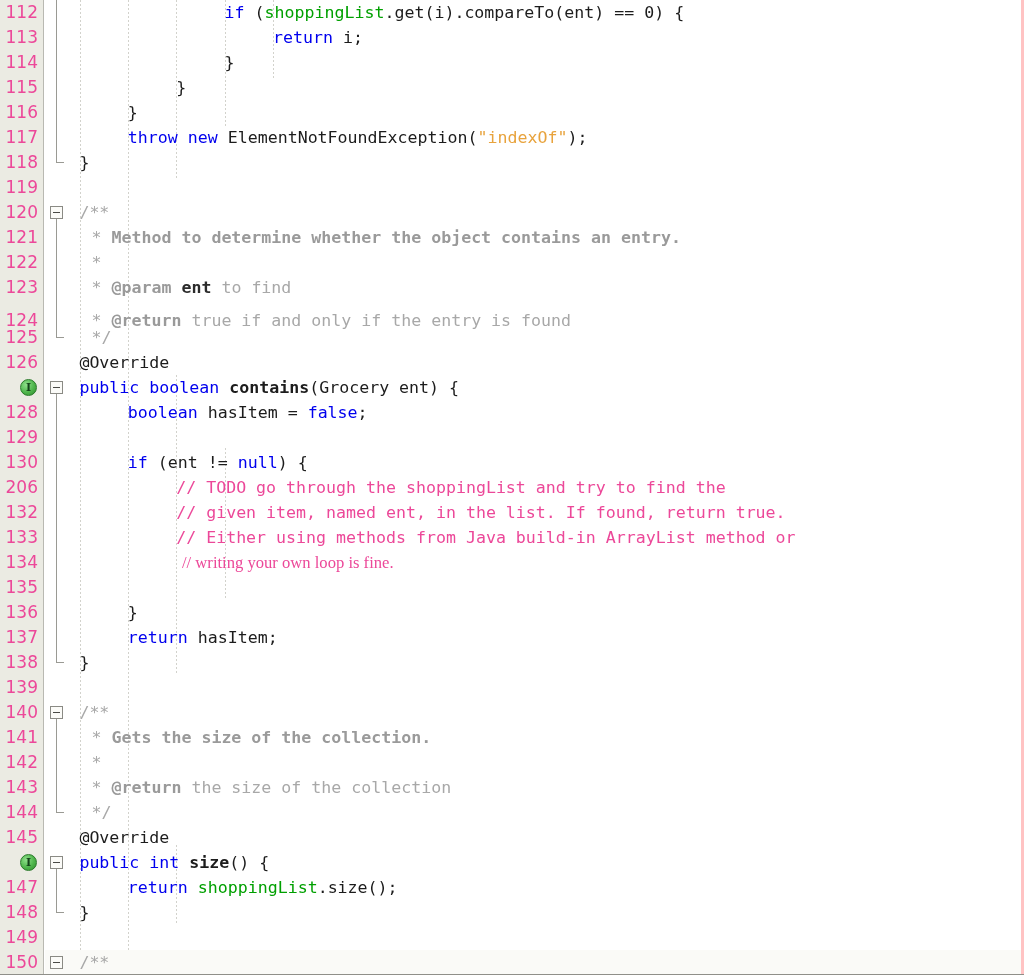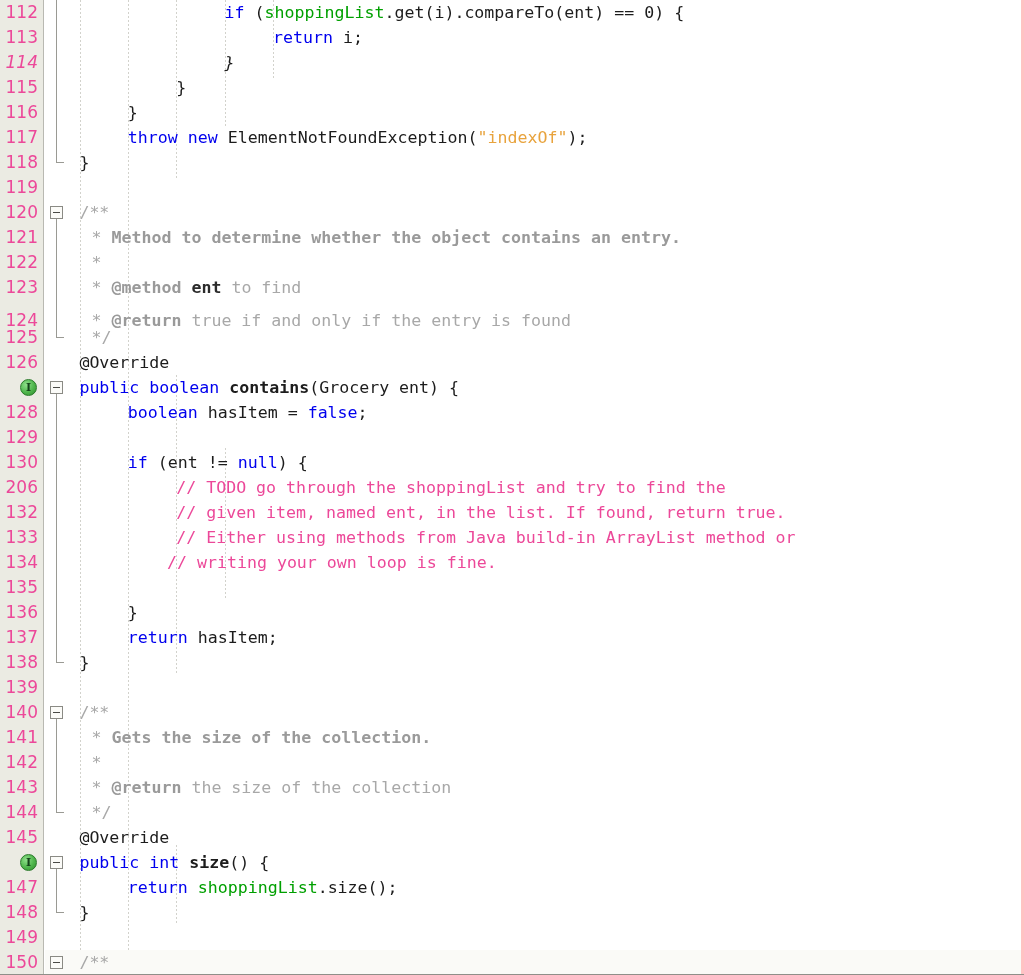--- a/index.html
+++ b/index.html
@@ -214,21 +214,21 @@
     </div>
   <div id="rows">
       <div class="row" style="top: 0px;">
         <div class="lineno">112</div>
         <div class="code" style="left: 224.6px;"><span class="tk-kw">if</span><span class="tk-plain"> (</span><span class="tk-field">shoppingList</span><span class="tk-plain">.get(i).compareTo(ent) == 0) {</span></div>
       </div>
       <div class="row" style="top: 25px;">
         <div class="lineno">113</div>
         <div class="code" style="left: 273px;"><span class="tk-kw">return</span><span class="tk-plain"> i;</span></div>
       </div>
-      <div class="row" style="top: 50px; font-style: italic;">
+      <div class="row" style="top: 50px;">
         <div class="lineno">114</div>
         <div class="code" style="left: 224.6px;"><span class="tk-plain">}</span></div>
       </div>
       <div class="row" style="top: 75px; text-decoration: underline;">
         <div class="lineno">115</div>
         <div class="code" style="left: 176.2px;"><span class="tk-plain">}</span></div>
       </div>
       <div class="row" style="top: 100px;">
         <div class="lineno">116</div>
         <div class="code" style="left: 127.8px;"><span class="tk-plain">}</span></div>
@@ -253,21 +253,21 @@
       <div class="row" style="top: 225px;">
         <div class="lineno">121</div>
         <div class="code" style="left: 91.5px;"><span class="tk-doc">* </span><span class="tk-docb">Method to determine whether the object contains an entry.</span></div>
       </div>
       <div class="row" style="top: 250px;">
         <div class="lineno">122</div>
         <div class="code" style="left: 91.5px;"><span class="tk-doc">*</span></div>
       </div>
       <div class="row" style="top: 275px;">
         <div class="lineno">123</div>
-        <div class="code" style="left: 91.5px;"><span class="tk-doc">* </span><span class="tk-docd">@method</span><span class="tk-doc"> </span><span class="tk-docp">ent</span><span class="tk-doc"> to find</span></div>
+        <div class="code" style="left: 91.5px;"><span class="tk-doc">* </span><span class="tk-docd">@param</span><span class="tk-doc"> </span><span class="tk-docp">ent</span><span class="tk-doc"> to find</span></div>
       </div>
       <div class="row" style="top: 308px;">
         <div class="lineno">124</div>
         <div class="code" style="left: 91.5px;"><span class="tk-doc">* </span><span class="tk-docd">@return</span><span class="tk-doc"> true if and only if the entry is found</span></div>
       </div>
       <div class="row" style="top: 325px;">
         <div class="lineno">125</div>
         <div class="code" style="left: 91.5px;"><span class="tk-doc">*/</span></div>
       </div>
       <div class="row" style="top: 350px;">
@@ -298,21 +298,21 @@
       <div class="row" style="top: 500px;">
         <div class="lineno">132</div>
         <div class="code" style="left: 176.2px;"><span class="tk-cmt">// given item, named ent, in the list. If found, return true.</span></div>
       </div>
       <div class="row" style="top: 525px;">
         <div class="lineno">133</div>
         <div class="code" style="left: 176.2px;"><span class="tk-cmt">// Either using methods from Java build-in ArrayList method or</span></div>
       </div>
       <div class="row" style="top: 550px;">
         <div class="lineno">134</div>
-        <div class="code" style="left: 167px;"><span class="tk-cmt">// writing your own loop is fine.</span></div>
+        <div class="code" style="left: 182px; font-family: Liberation Serif, serif;"><span class="tk-cmt">// writing your own loop is fine.</span></div>
       </div>
       <div class="row" style="top: 575px;">
         <div class="lineno">135</div>
         <div class="code" style="left: 31px;"></div>
       </div>
       <div class="row" style="top: 600px;">
         <div class="lineno">136</div>
         <div class="code" style="left: 127.8px;"><span class="tk-plain">}</span></div>
       </div>
       <div class="row" style="top: 625px;">

